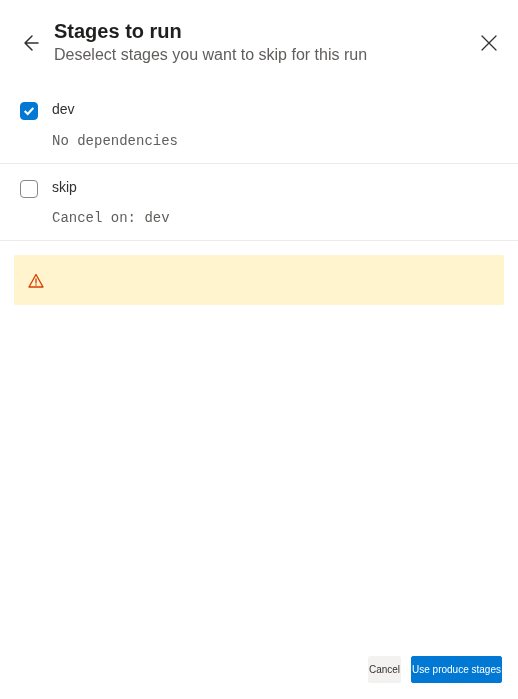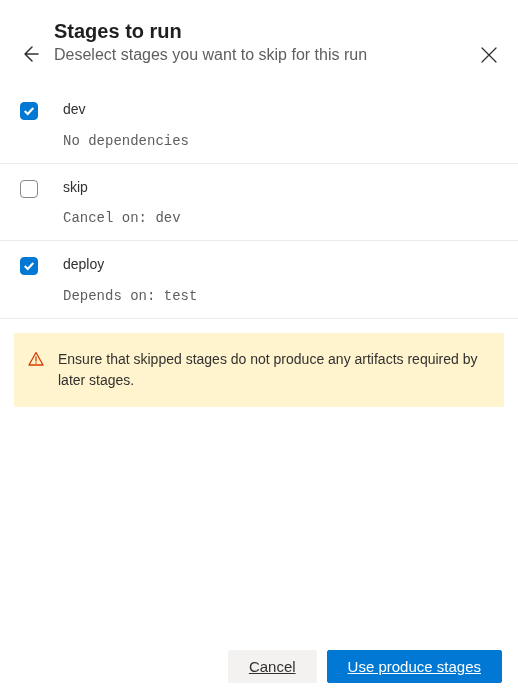--- a/index.html
+++ b/index.html
@@ -7,21 +7,21 @@
       font-family: "Segoe UI", -apple-system, BlinkMacSystemFont, sans-serif;
       background: #fff;
       width: 518px;
       height: 699px;
       display: flex;
       flex-direction: column;
       color: #323130;
     }
     .header {
       display: flex;
-      align-items: flex-end;
+      align-items: center;
       padding: 18px 20px 12px 20px;
     }
     .back-icon {
       width: 20px;
       height: 20px;
       margin-right: 14px;
       margin-top: 4px;
       cursor: pointer;
       flex-shrink: 0;
     }
@@ -48,21 +48,20 @@
     }
     .stage-list {
       margin-top: 10px;
     }
     .stage-row {
       display: flex;
       align-items: flex-start;
       padding: 14px 20px 14px 20px;
       border-bottom: 1px solid #edebe9;
       cursor: pointer;
-      gap: 11px;
     }
     .stage-row:first-child {
       border-top: none;
     }
     .checkbox {
       width: 18px;
       height: 18px;
       border-radius: 4px;
       margin-right: 14px;
       margin-top: 2px;
@@ -121,26 +120,25 @@
     }
     .spacer { flex: 1; }
     .footer {
       display: flex;
       justify-content: flex-end;
       gap: 10px;
       padding: 14px 16px 16px 16px;
     }
     .btn {
       font-family: inherit;
-      font-size: 15px;
-      padding: 7px 20px;
+      font-size: 10px;
+      padding: 7px 0;
       border-radius: 2px;
       cursor: pointer;
       border: 1px solid transparent;
-      text-decoration: underline;
     }
     .btn-secondary {
       background: #f3f2f1;
       color: #323130;
       border-color: #f3f2f1;
     }
     .btn-primary {
       background: #0078d4;
       color: #fff;
       border-color: #0078d4;
@@ -181,43 +179,31 @@
   </div>
 
   <div class="stage-row">
     <span class="checkbox unchecked"></span>
     <div class="stage-text">
       <span class="stage-name">skip</span>
       <span class="stage-dep">Cancel on: dev</span>
     </div>
   </div>
 
-  <div class="stage-row">
-    <span class="checkbox checked">
-      <svg viewBox="0 0 14 14" width="12" height="12">
-          <path class="checkmark" d="M2 7 L5.5 10.5 L12 3.5"></path>
-        </svg>
-    </span>
-    <div class="stage-text">
-      <span class="stage-name">deploy</span>
-      <span class="stage-dep">Depends on: test</span>
-    </div>
-  </div>
 
 </div>
 
 <div class="alert">
   <span class="alert-icon">
     <svg viewBox="0 0 16 16" width="16" height="16">
       <path d="M8 1.5 L15 14 L1 14 Z" fill="none" stroke="#d83b01" stroke-width="1.3" stroke-linejoin="round"></path>
       <line x1="8" y1="6" x2="8" y2="10" stroke="#d83b01" stroke-width="1.3" stroke-linecap="round"></line>
       <circle cx="8" cy="12" r="0.8" fill="#d83b01"></circle>
     </svg>
   </span>
-  <div class="alert-text">Ensure that skipped stages do not produce any artifacts required by later stages.</div>
 </div>
 
 <div class="spacer"></div>
 
 <div class="footer">
   <button class="btn btn-secondary">Cancel</button>
   <button class="btn btn-primary">Use produce stages</button>
 </div>
 
 </body></html>

